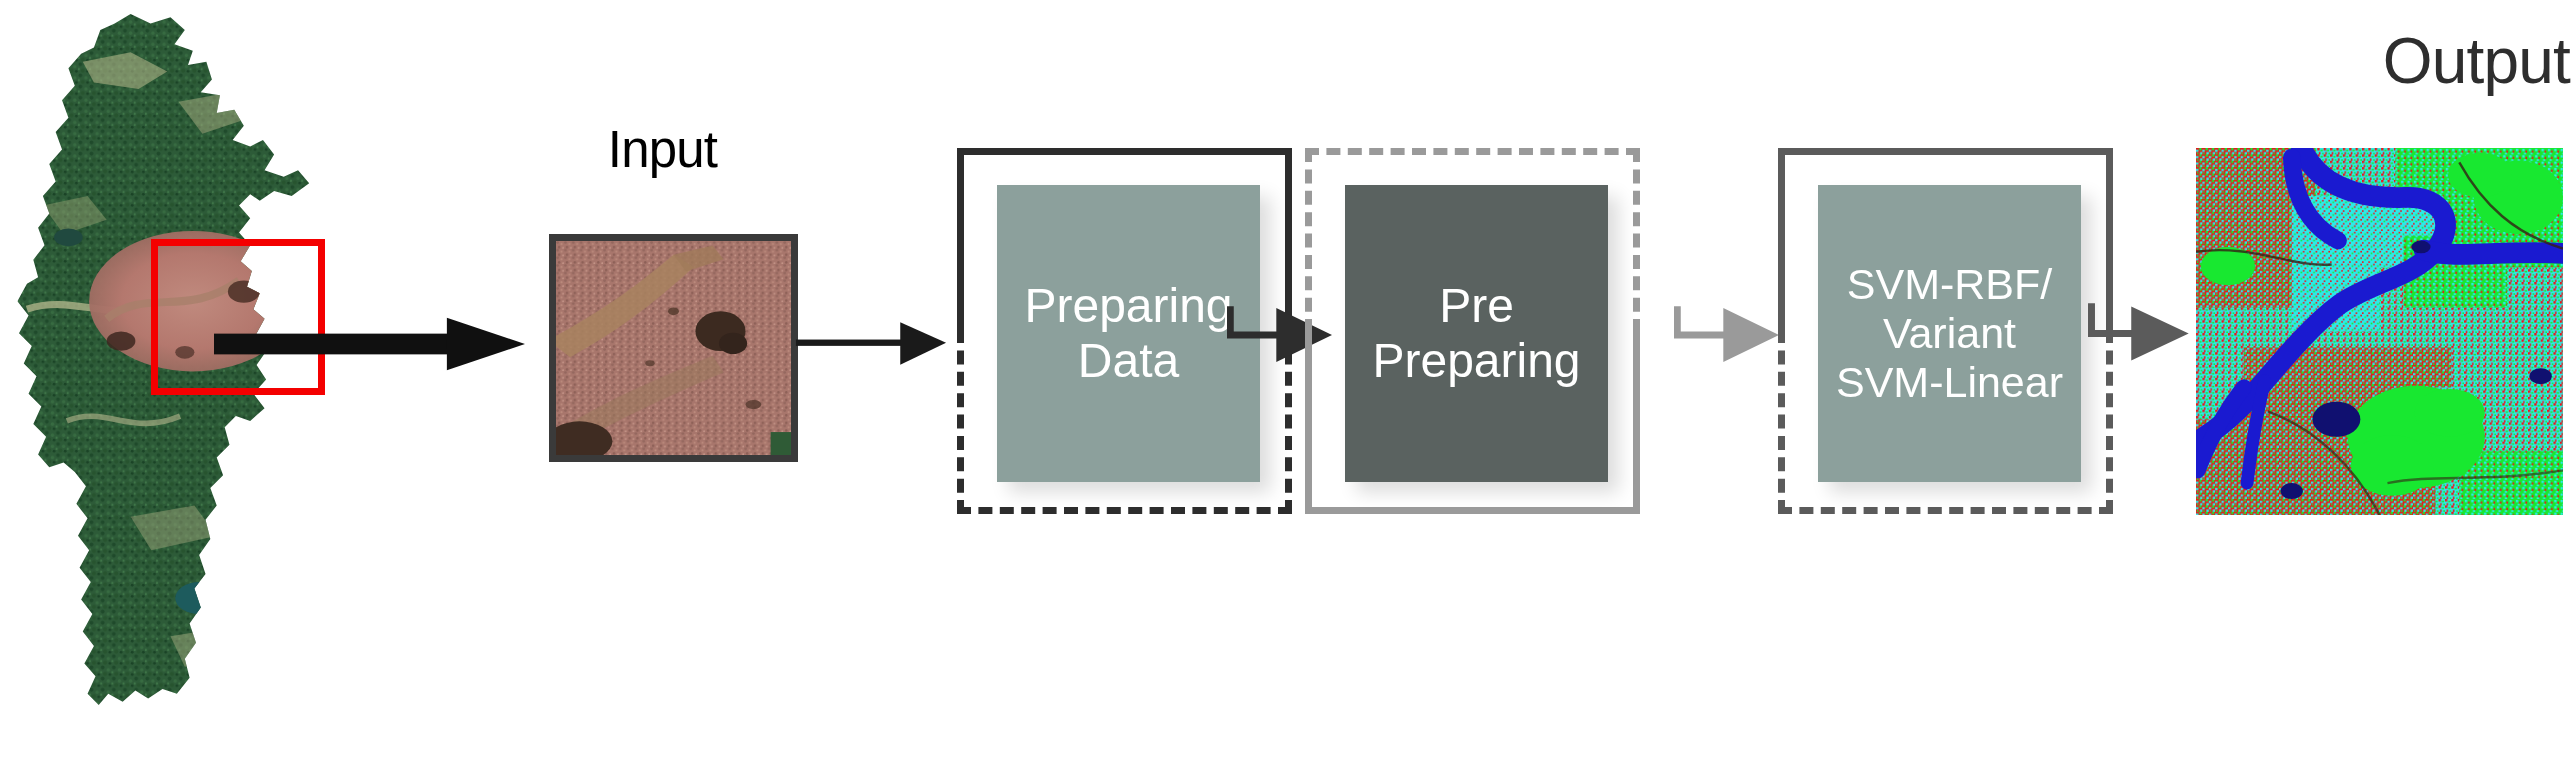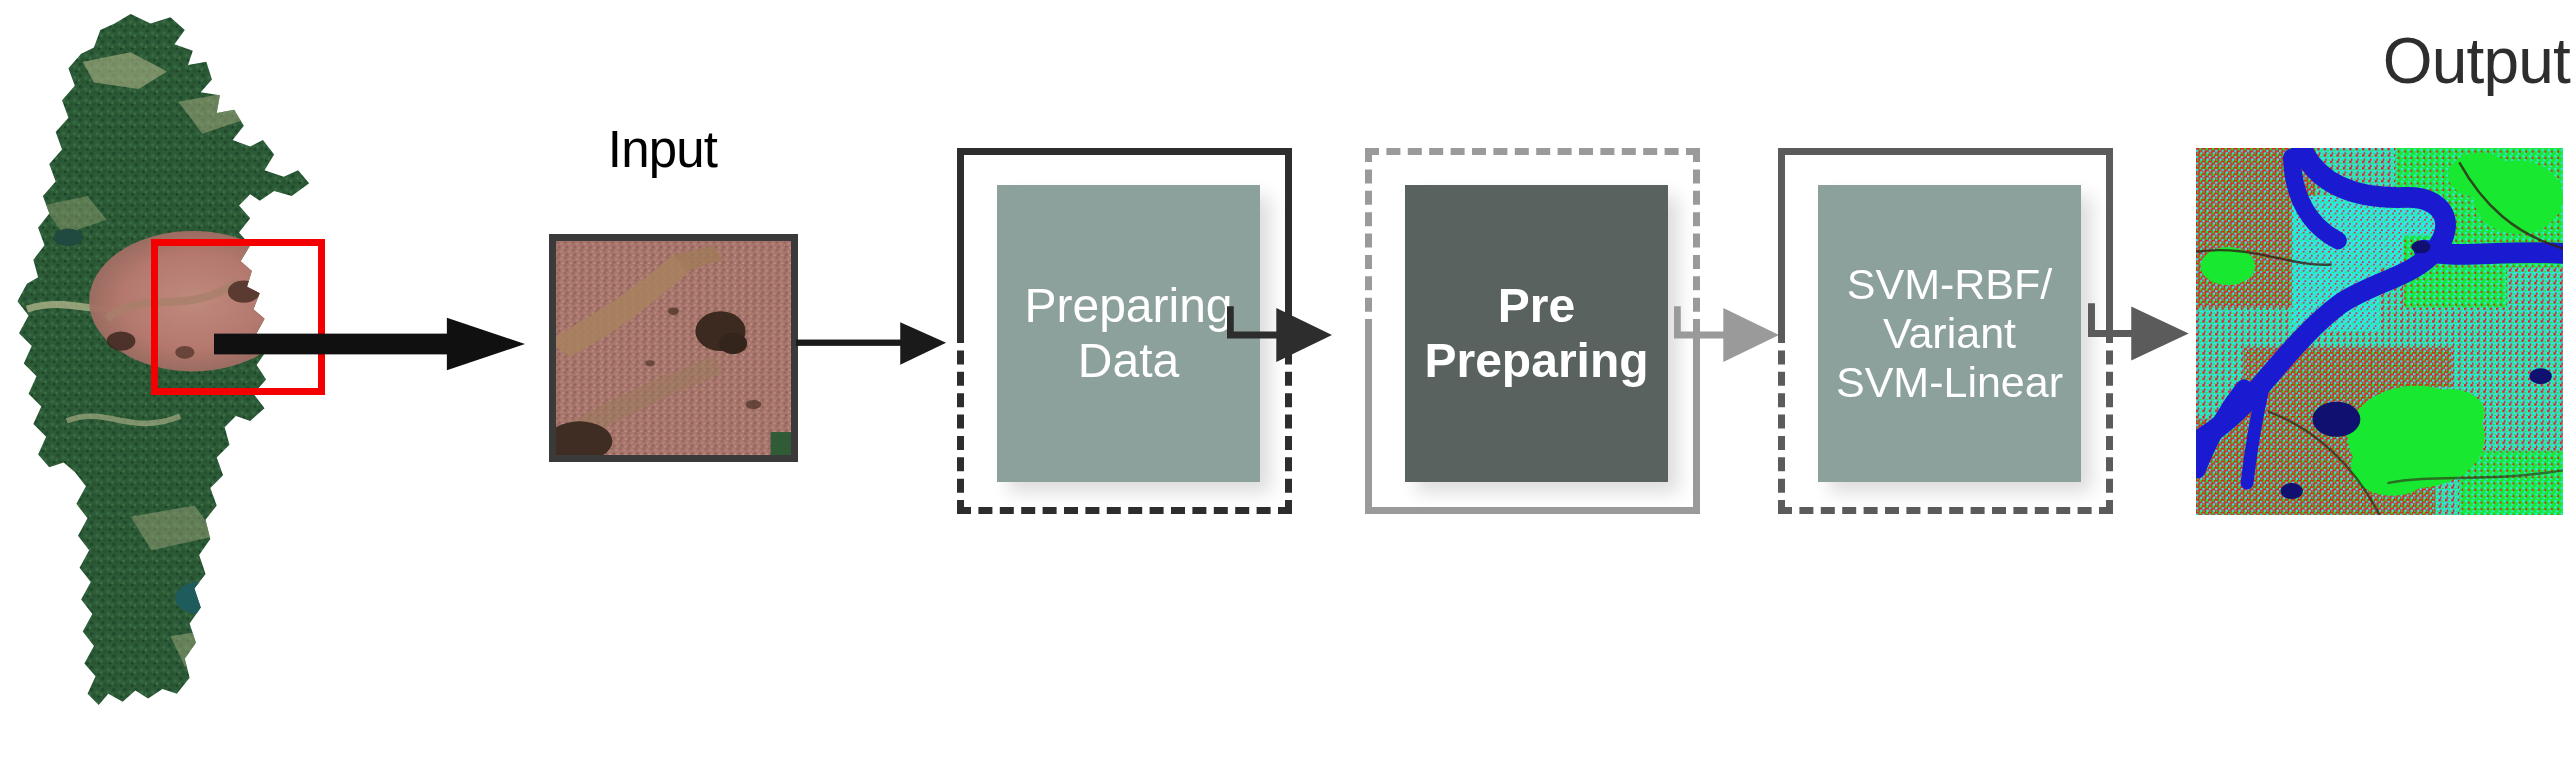--- a/index.html
+++ b/index.html
@@ -166,21 +166,21 @@
         <div>Data</div>
       </div>
     </div>
   </div>
 
   <svg class="conn" style="left:1227px;top:303px;width:148px;height:64px;" viewBox="0 0 186 80">
     <polyline points="4,4 4,40 70,40" fill="none" stroke="#2d2d2d" stroke-width="9"></polyline>
     <polygon points="62,6 132,40 62,74" fill="#2d2d2d"></polygon>
   </svg>
 
-  <div class="proc" style="left:1357px;font-weight:bold;">
+  <div class="proc" style="left:1297px;">
 
     <div class="frame-dash" style="left:8px;top:148px;width:335px;height:185px;
                 border-top:7.2px dashed #9a9a9a;border-left:7.2px dashed #9a9a9a;border-right:7.2px dashed #9a9a9a;"></div>
 
     <div class="frame-solid" style="left:8px;top:329px;width:335px;height:185px;
                 border-bottom:7.2px solid #9a9a9a;border-left:7.2px solid #9a9a9a;border-right:7.2px solid #9a9a9a;"></div>
 
     <div class="tile" style="left:48px;top:185px;width:263px;height:297px;background:#5a6260;">
       <div>
         <div>Pre</div>

